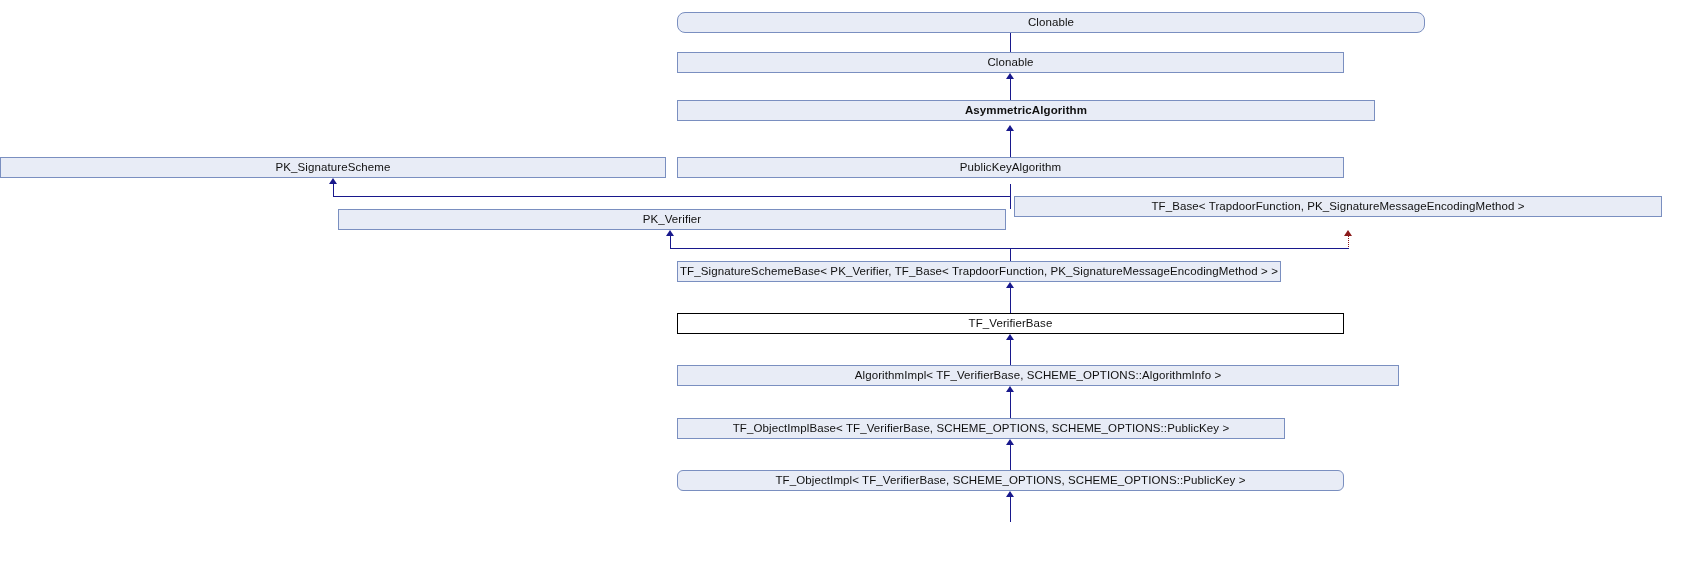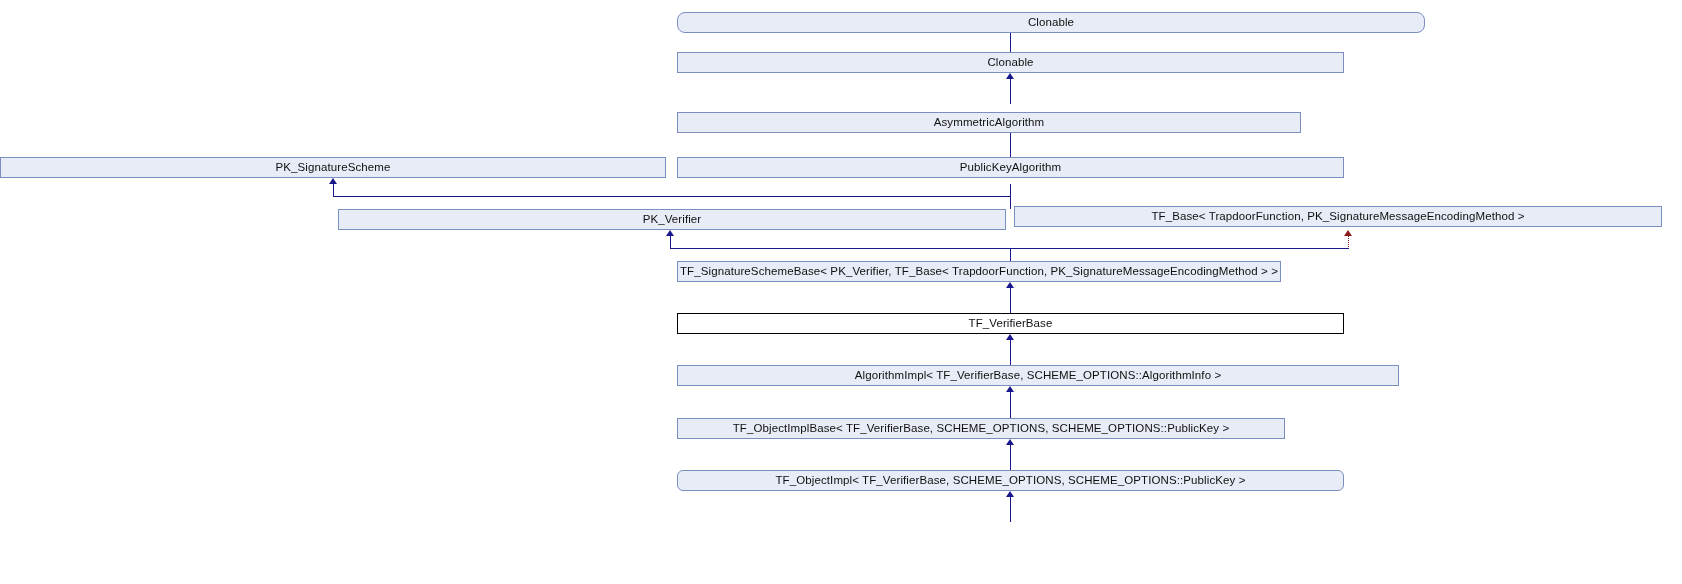--- a/index.html
+++ b/index.html
@@ -109,37 +109,37 @@
   <div class="arrow" style="left:1006px; top:491px;"></div>
 
   <div class="node" style="left:677px; top:12px; width:748px;border-radius:8px;">
     <span>Clonable</span>
   </div>
 
   <div class="node" style="left:677px; top:52px; width:667px;">
     <span>Clonable</span>
   </div>
 
-  <div class="node" style="left:677px; top:112px; width:624px;">
+  <div class="node" style="left:677px; top:100px; width:698px;font-weight:bold;">
     <span>AsymmetricAlgorithm</span>
   </div>
 
   <div class="node" style="left:0px; top:157px; width:666px;">
     <span>PK_SignatureScheme</span>
   </div>
 
   <div class="node" style="left:677px; top:157px; width:667px;">
     <span>PublicKeyAlgorithm</span>
   </div>
 
   <div class="node" style="left:338px; top:209px; width:668px;">
     <span>PK_Verifier</span>
   </div>
 
-  <div class="node" style="left:1014px; top:206px; width:648px;">
+  <div class="node" style="left:1014px; top:196px; width:648px;">
     <span>TF_Base&lt; TrapdoorFunction, PK_SignatureMessageEncodingMethod &gt;</span>
   </div>
 
   <div class="node" style="left:677px; top:261px; width:604px;">
     <span>TF_SignatureSchemeBase&lt; PK_Verifier, TF_Base&lt; TrapdoorFunction, PK_SignatureMessageEncodingMethod &gt; &gt;</span>
   </div>
 
   <div class="node current" style="left:677px; top:313px; width:667px;">
     <span>TF_VerifierBase</span>
   </div>

